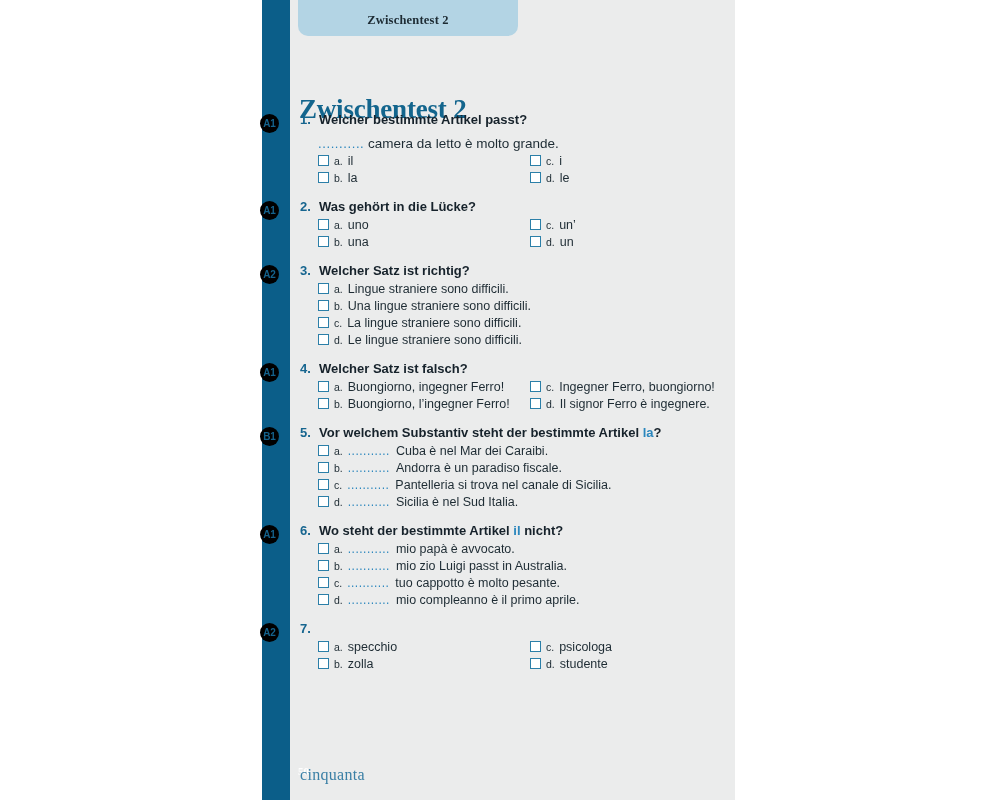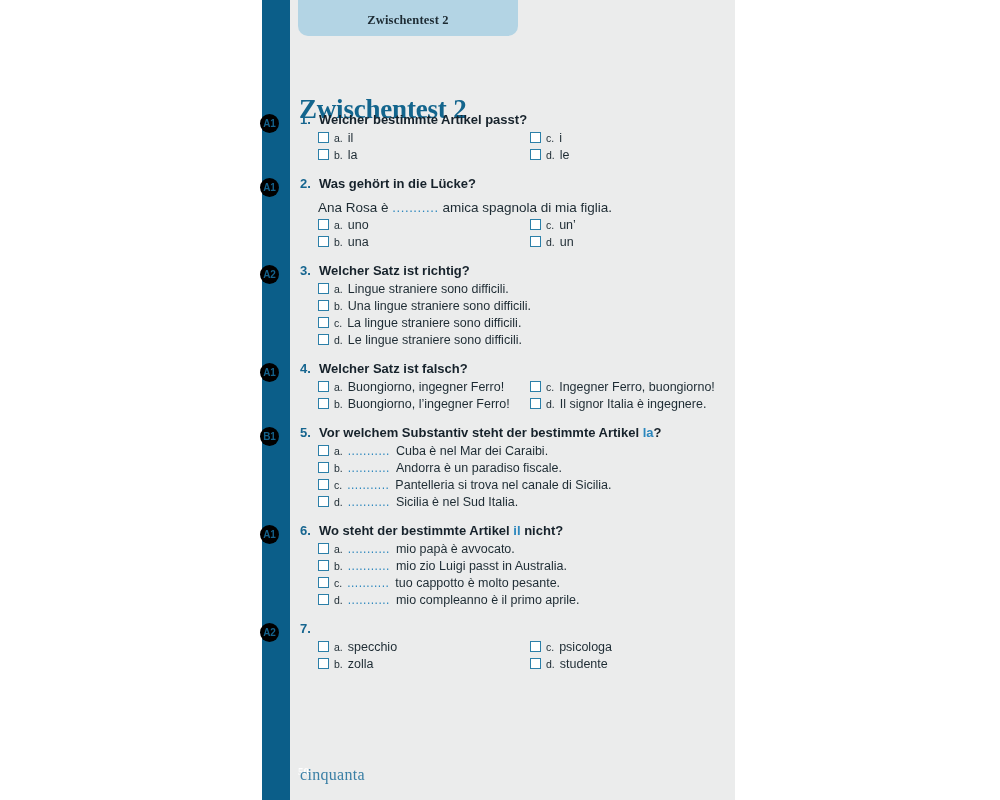--- a/index.html
+++ b/index.html
@@ -217,20 +217,21 @@
 
   <h1 class="page-title">Zwischentest 2</h1>
 
   <div class="content" id="exercise-list">
       <div class="exercise">
         <div class="level-badge">A1</div>
         <div class="q-head">
           <span class="q-num">1.</span>
           <span class="q-text"><span>Welcher bestimmte Artikel passt?</span></span>
         </div>
+        <div class="prompt"><span class="dots">...........</span><span> camera da letto è molto grande.</span></div>
         <div class="options two-col">
           <div class="opt">
             <span class="checkbox"></span>
             <span class="opt-letter">a.</span>
             <span class="opt-text">il</span>
           </div>
           <div class="opt">
             <span class="checkbox"></span>
             <span class="opt-letter">c.</span>
             <span class="opt-text">i</span>
@@ -246,21 +247,20 @@
             <span class="opt-text">le</span>
           </div>
         </div>
       </div>
       <div class="exercise">
         <div class="level-badge">A1</div>
         <div class="q-head">
           <span class="q-num">2.</span>
           <span class="q-text"><span>Was gehört in die Lücke?</span></span>
         </div>
-        <div class="prompt"><span>Ana Rosa è </span><span class="dots">...........</span><span> amica spagnola di mia figlia.</span></div>
         <div class="options two-col">
           <div class="opt">
             <span class="checkbox"></span>
             <span class="opt-letter">a.</span>
             <span class="opt-text">uno</span>
           </div>
           <div class="opt">
             <span class="checkbox"></span>
             <span class="opt-letter">c.</span>
             <span class="opt-text">un’</span>
@@ -324,21 +324,21 @@
             <span class="opt-text">Ingegner Ferro, buongiorno!</span>
           </div>
           <div class="opt">
             <span class="checkbox"></span>
             <span class="opt-letter">b.</span>
             <span class="opt-text">Buongiorno, l’ingegner Ferro!</span>
           </div>
           <div class="opt">
             <span class="checkbox"></span>
             <span class="opt-letter">d.</span>
-            <span class="opt-text">Il signor Italia è ingegnere.</span>
+            <span class="opt-text">Il signor Ferro è ingegnere.</span>
           </div>
         </div>
       </div>
       <div class="exercise">
         <div class="level-badge">B1</div>
         <div class="q-head">
           <span class="q-num">5.</span>
           <span class="q-text"><span>Vor welchem Substantiv steht der bestimmte Artikel </span><span class="hl">la</span><span>?</span></span>
         </div>
         <div class="options one-col">

